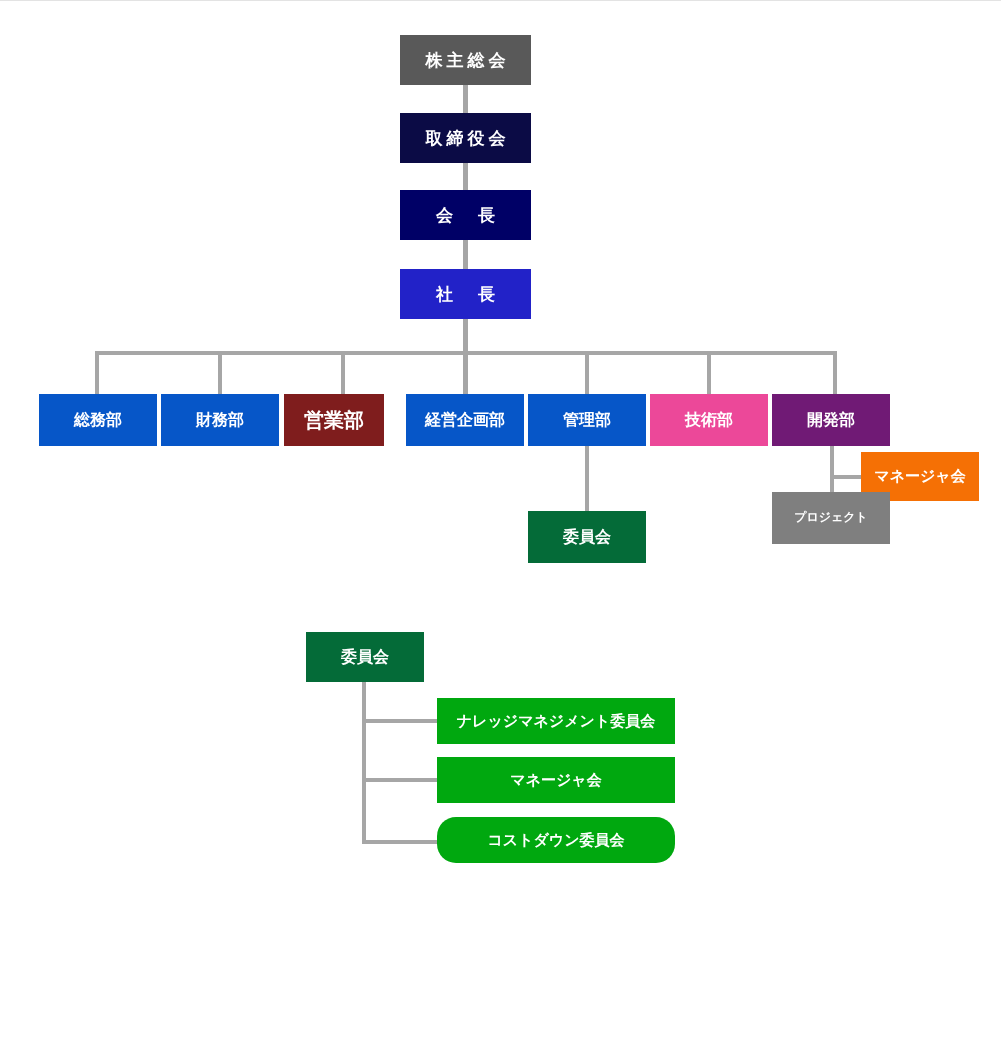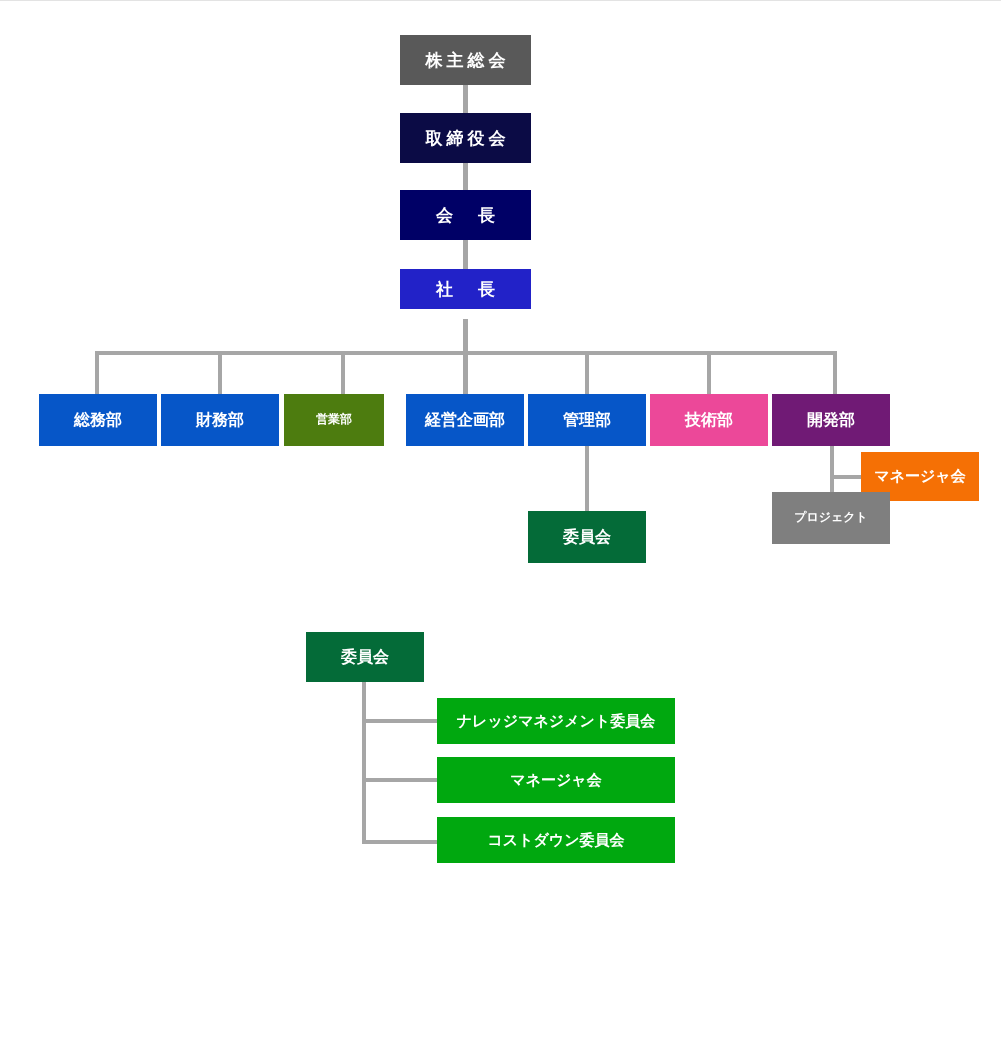--- a/index.html
+++ b/index.html
@@ -85,31 +85,31 @@
   </div>
 
   <div class="node" style="left:400px; top:113px; width:131px; height:50px; background:#0b0b45; font-size:17px; letter-spacing:4px; text-indent:4px;align-items:center;">
     <span>取締役会</span>
   </div>
 
   <div class="node" style="left:400px; top:190px; width:131px; height:50px; background:#000066; font-size:17px; letter-spacing:4px; text-indent:4px;">
     <span>会　長</span>
   </div>
 
-  <div class="node" style="left:400px; top:269px; width:131px; height:40px; background:#2222c8; font-size:17px; letter-spacing:4px; text-indent:4px;">
+  <div class="node" style="left:400px; top:269px; width:131px; height:50px; background:#2222c8; font-size:17px; letter-spacing:4px; text-indent:4px;">
     <span>社　長</span>
   </div>
 
   <div class="node" style="left:39px; top:394px; width:118px; height:52px; background:#0656c8; font-size:16px;">
     <span>総務部</span>
   </div>
   <div class="node" style="left:161px; top:394px; width:118px; height:52px; background:#0656c8; font-size:16px;">
     <span>財務部</span>
   </div>
-  <div class="node" style="left:284px; top:394px; width:100px; height:52px; background:#4d7c0f; font-size:12px;">
+  <div class="node" style="left:284px; top:394px; width:100px; height:52px; background:#7f1d1d; font-size:20px;">
     <span>営業部</span>
   </div>
   <div class="node" style="left:406px; top:394px; width:118px; height:52px; background:#0656c8; font-size:16px;">
     <span>経営企画部</span>
   </div>
   <div class="node" style="left:528px; top:394px; width:118px; height:52px; background:#0656c8; font-size:16px;">
     <span>管理部</span>
   </div>
   <div class="node" style="left:650px; top:394px; width:118px; height:52px; background:#ec4899; font-size:16px;">
     <span>技術部</span>
@@ -133,17 +133,17 @@
   <div class="node" style="left:306px; top:632px; width:118px; height:50px; background:#046b38; font-size:16px;">
     <span>委員会</span>
   </div>
 
   <div class="node" style="left:437px; top:698px; width:238px; height:46px; background:#00a80f; font-size:15px;">
     <span>ナレッジマネジメント委員会</span>
   </div>
   <div class="node" style="left:437px; top:757px; width:238px; height:46px; background:#00a80f; font-size:15px;">
     <span>マネージャ会</span>
   </div>
-  <div class="node" style="left:437px; top:817px; width:238px; height:46px; background:#00a80f; font-size:15px;">
+  <div class="node" style="left:437px; top:817px; width:238px; height:46px; background:#00a80f; font-size:15px;border-radius:19px;">
     <span>コストダウン委員会</span>
   </div>
 
 </div>
 
 </body></html>

